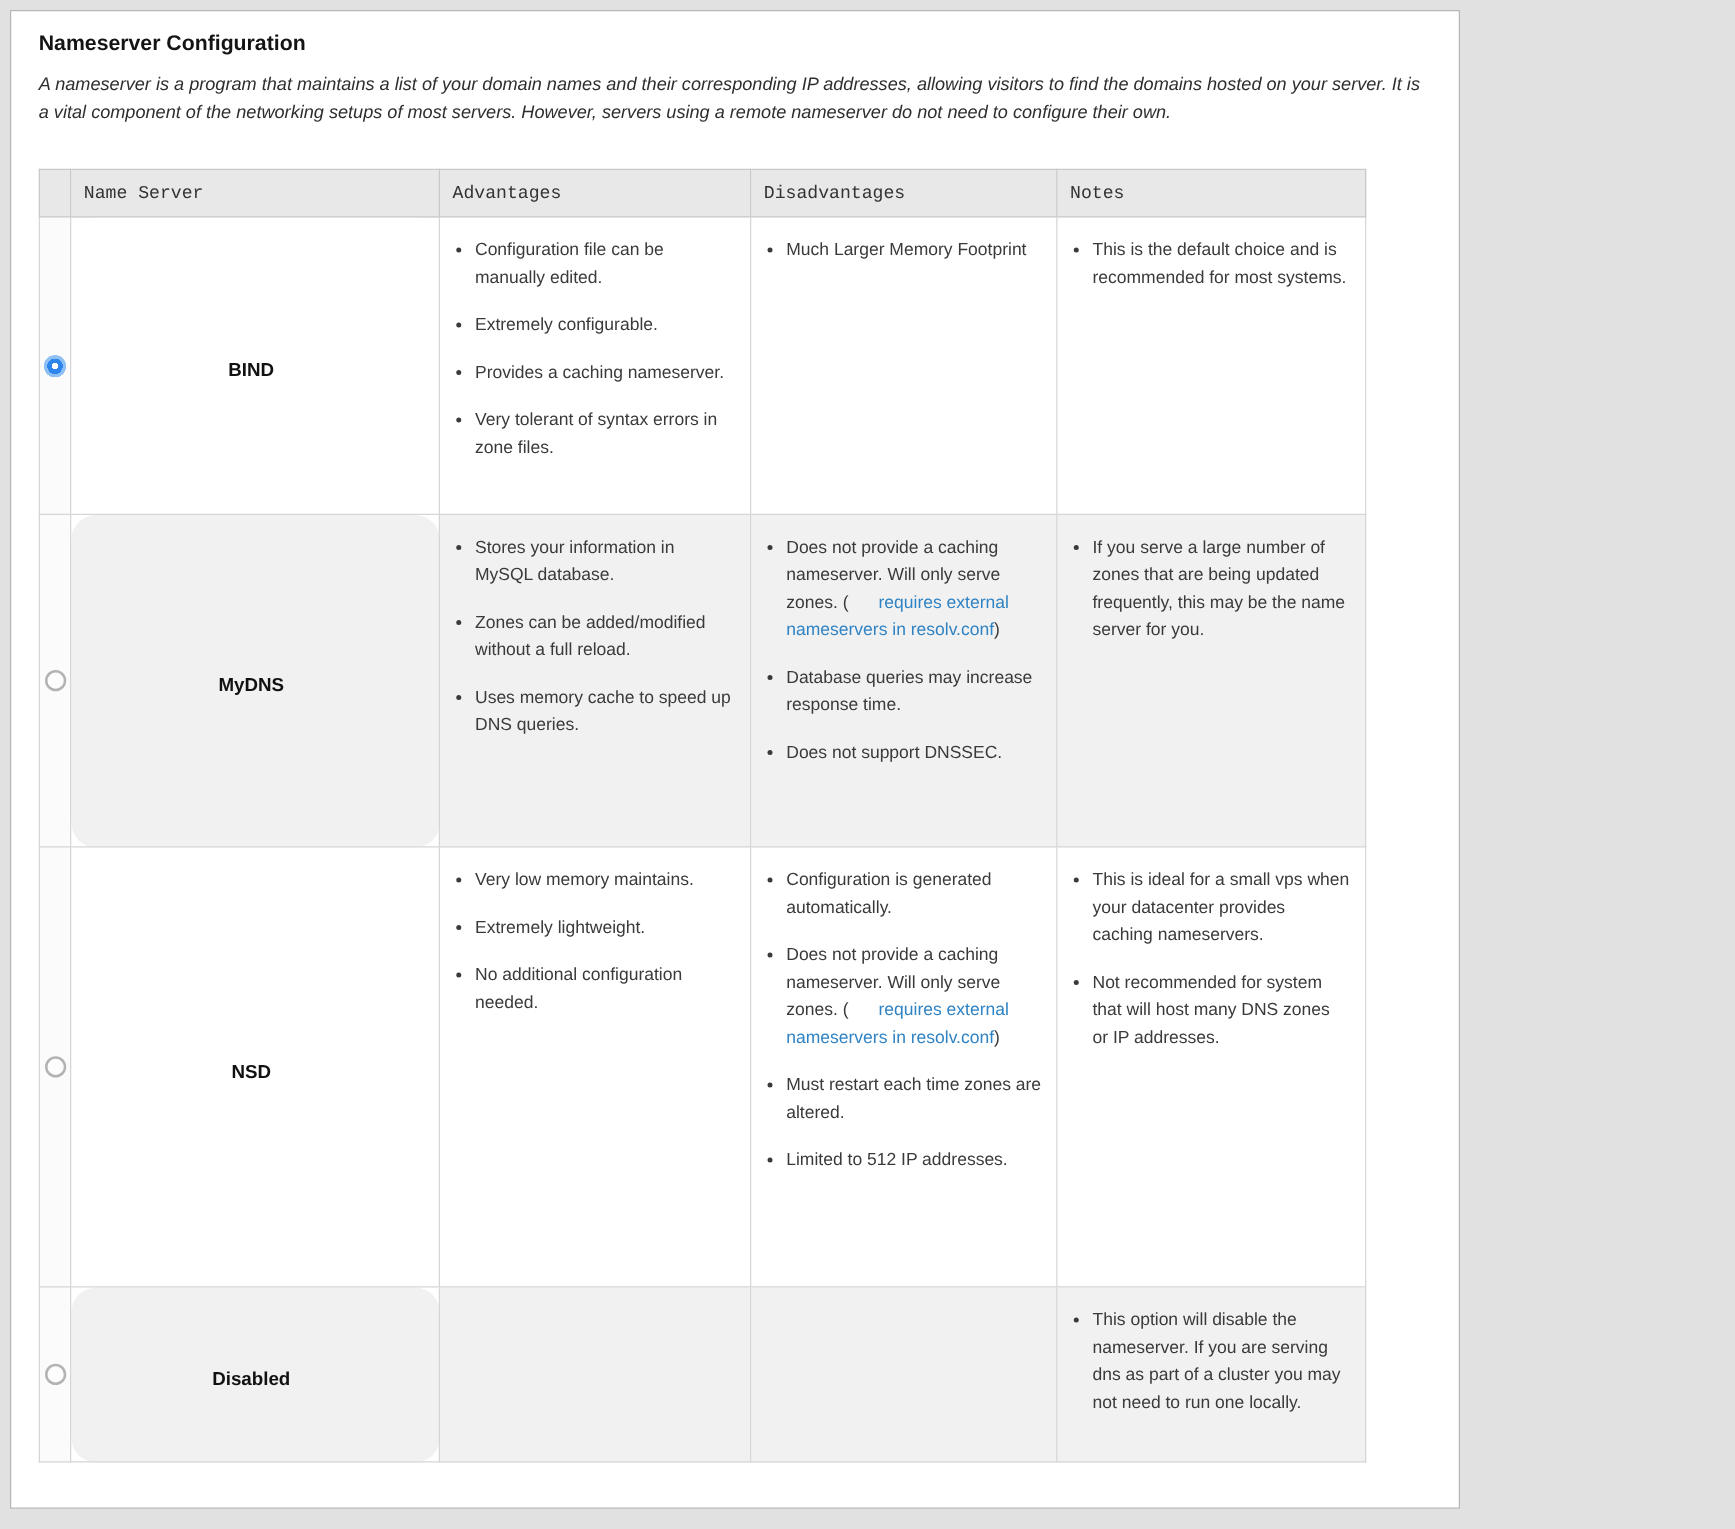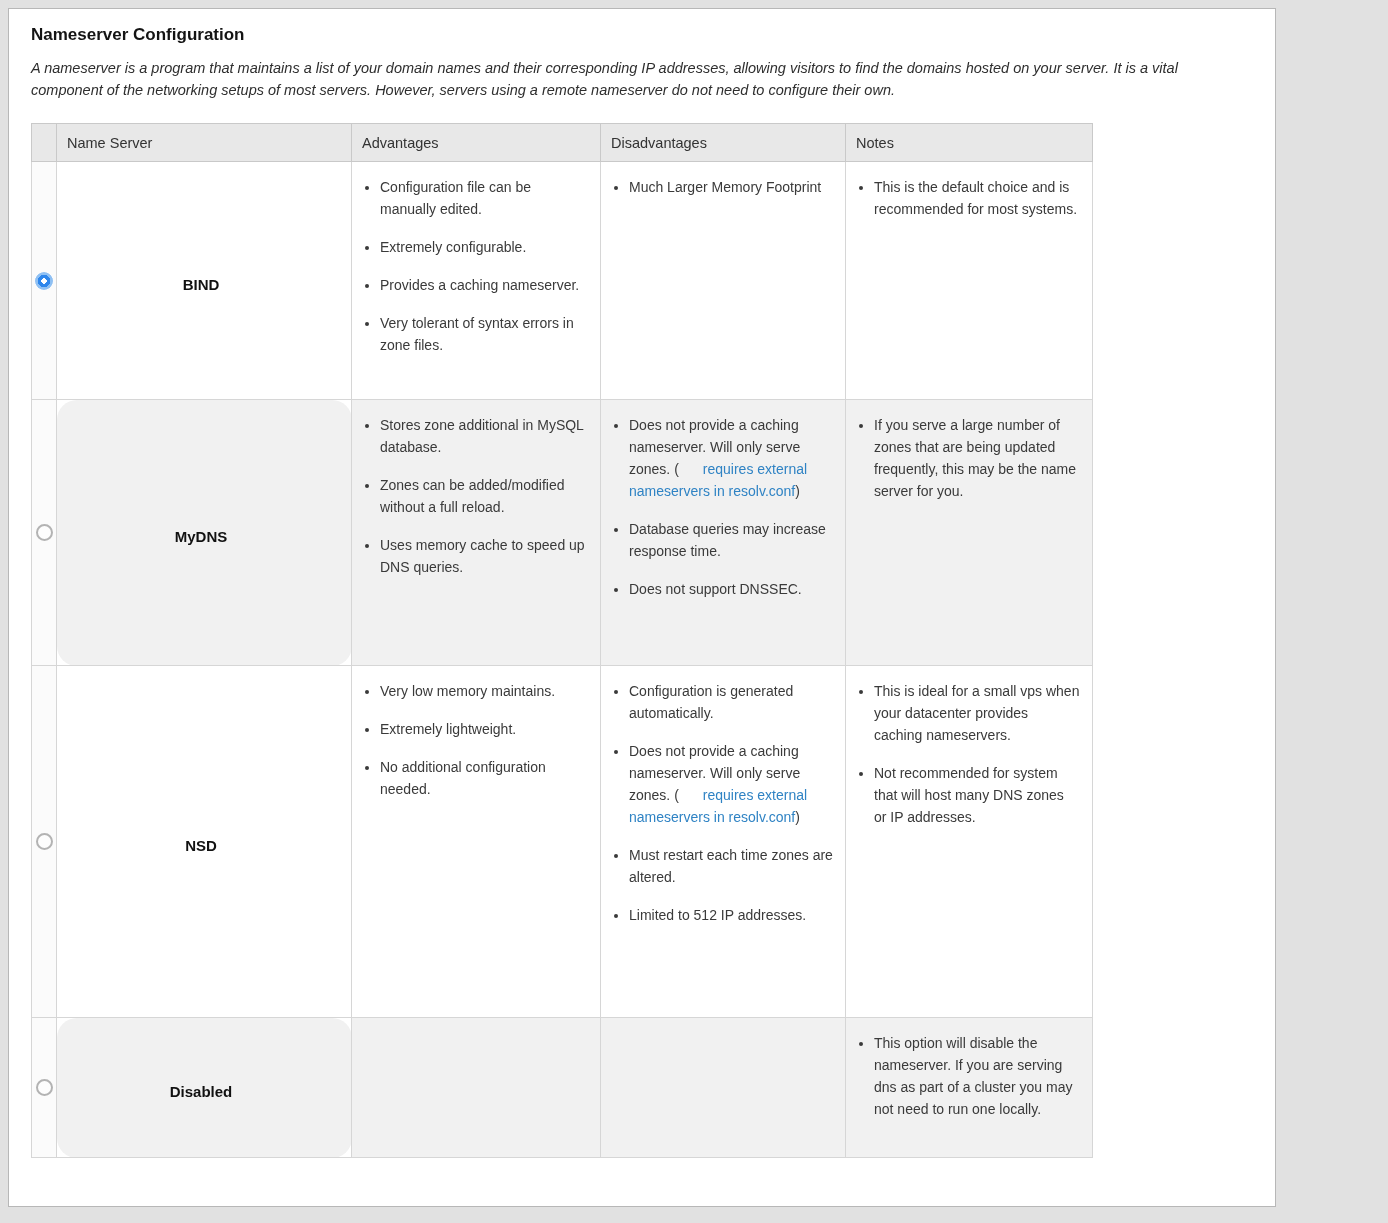--- a/index.html
+++ b/index.html
@@ -10,35 +10,35 @@
     font-family: "Liberation Sans", "DejaVu Sans", sans-serif;
     color: #3a3a3a;
   }
   .page {
     width: 1388px;
     height: 1223px;
     padding: 8px;
     background: #e1e1e1;
   }
   .panel {
-    width: 1268px;
+    width: 1160px;
     height: 1199px;
     background: #ffffff;
     border: 1px solid #b7b7b7;
     padding: 16px 22px 0 22px;
     overflow: hidden;
   }
   .page-title {
     margin: 0 0 12px 0;
     font-size: 17px;
     font-weight: bold;
     color: #141414;
   }
   .page-description {
-    margin: 0 0 22px 0;
+    margin: 0 0 34px 0;
     font-style: italic;
     font-size: 14.5px;
     line-height: 22px;
     color: #2e2e2e;
     max-width: 1330px;
   }
   .instruction {
     margin: 0 0 20px 0;
     font-size: 14px;
     color: #2e2e2e;
@@ -56,20 +56,21 @@
   .ns-table col.c-notes { width: 247px; }
   .ns-table th {
     background: #e8e8e8;
     border: 1px solid #c9c9c9;
     height: 38px;
     padding: 0 10px;
     text-align: left;
     font-weight: normal;
     font-size: 14.5px;
     color: #333333;
+    font-family: Liberation Mono, monospace;
   }
   .ns-table td {
     border: 1px solid #d6d6d6;
     vertical-align: top;
     padding: 14px 12px 6px 6px;
   }
   .ns-table tbody tr:nth-child(1) { height: 238px; }
   .ns-table tbody tr:nth-child(2) { height: 266px; }
   .ns-table tbody tr:nth-child(3) { height: 352px; }
   .ns-table tbody tr:nth-child(4) { height: 140px; }
@@ -163,21 +164,21 @@
               <ul class="cell-list">
                 <li>This is the default choice and is recommended for most systems.</li>
               </ul>
             </td>
           </tr>
           <tr>
             <td class="radio-cell"><span class="radio"></span></td>
             <td class="name-cell">MyDNS</td>
             <td>
               <ul class="cell-list">
-                <li>Stores zone additional in MySQL database.</li>
+                <li>Stores your information in MySQL database.</li>
                 <li>Zones can be added/modified without a full reload.</li>
                 <li>Uses memory cache to speed up DNS queries.</li>
               </ul>
             </td>
             <td>
               <ul class="cell-list">
                 <li><span>Does not provide a caching nameserver. Will only serve zones. (</span><a class="cell-link" style="color: rgb(47, 131, 196);">requires external nameservers in resolv.conf</a><span>)</span></li>
                 <li>Database queries may increase response time.</li>
                 <li>Does not support DNSSEC.</li>
               </ul>

